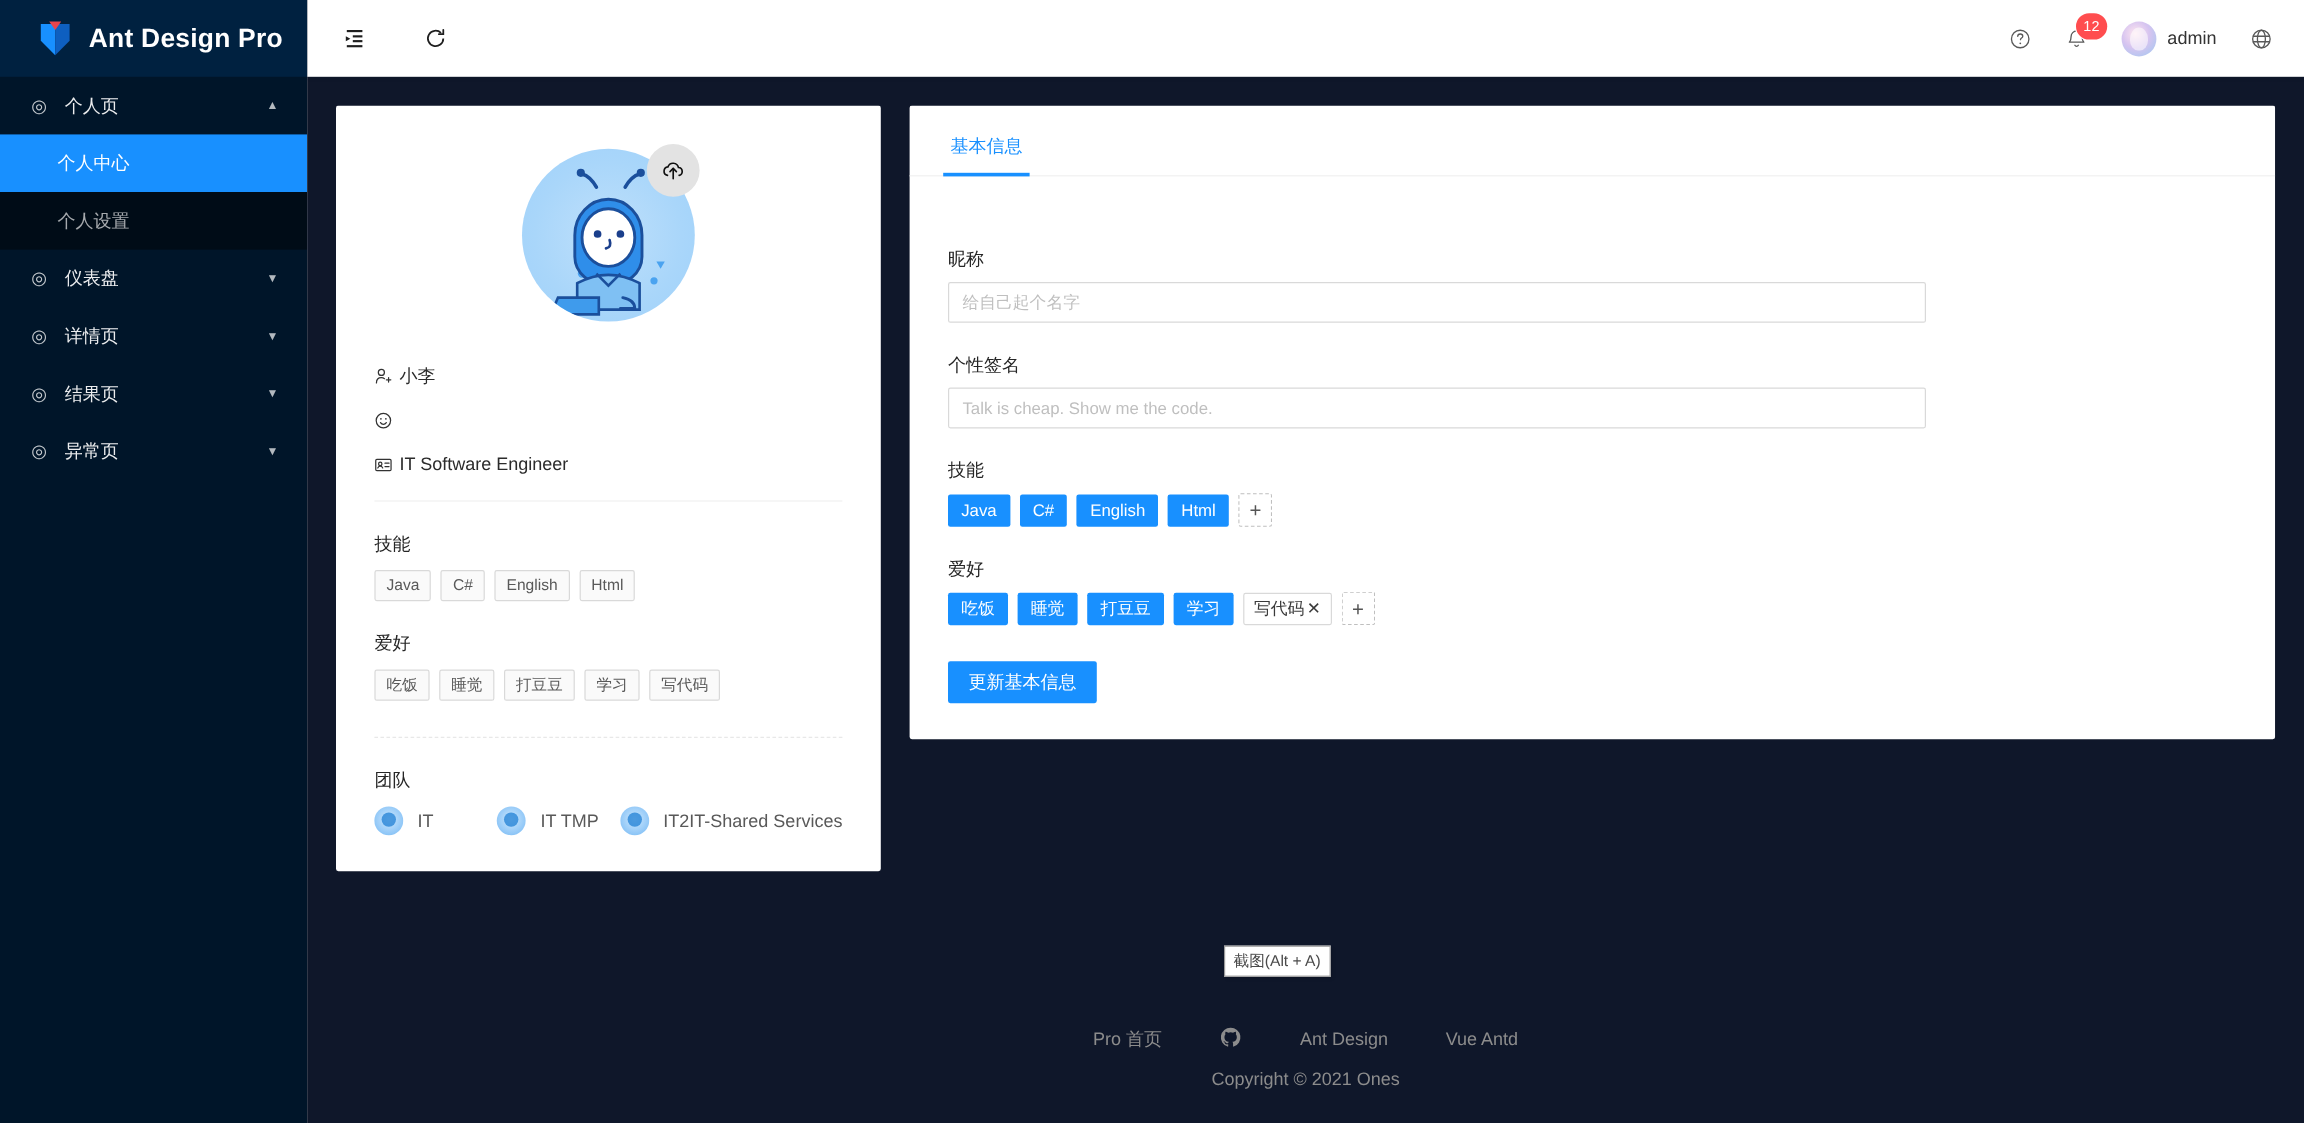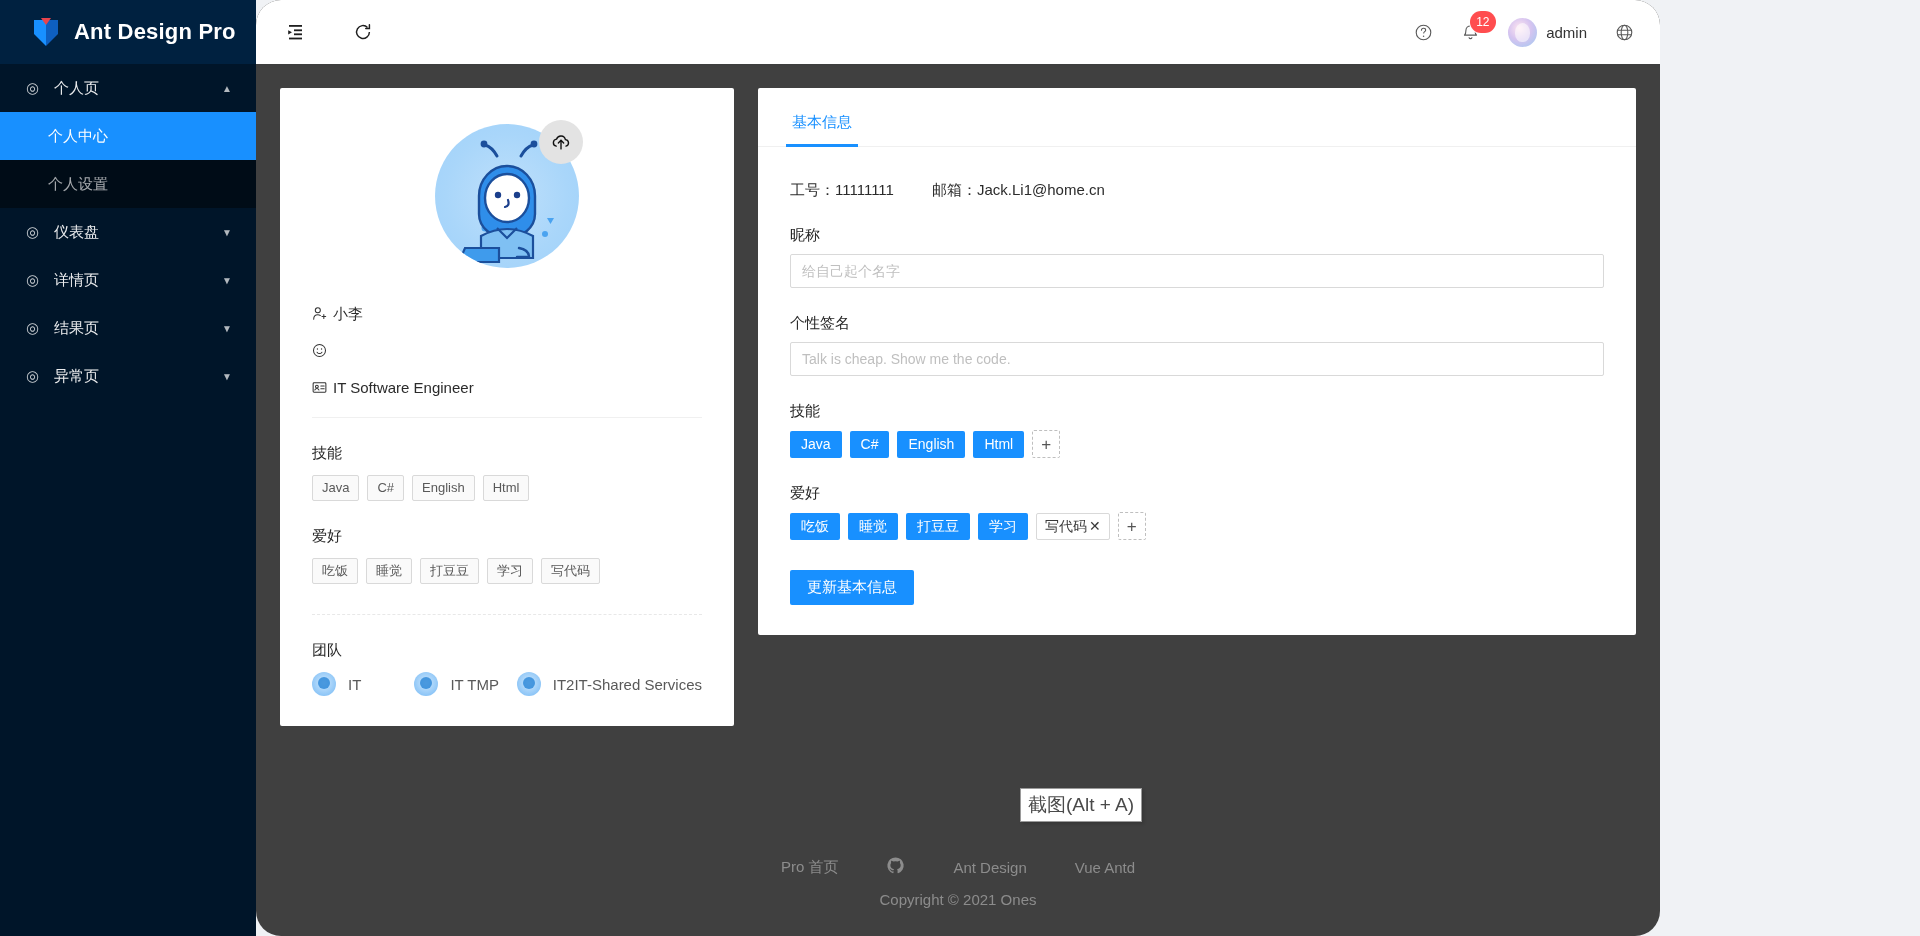--- a/index.html
+++ b/index.html
@@ -2,21 +2,21 @@
 <html><head>
 <meta charset="utf-8">
 <style>
   * { box-sizing: border-box; margin: 0; padding: 0; }
   html, body {
     width: 1920px; height: 936px;
     font-family: "Liberation Sans", "DejaVu Sans", sans-serif;
     background: #f0f2f5;
     overflow: hidden;
   }
-  .app { display: flex; width: 1660px; height: 936px; }
+  .app { display: flex; width: 1920px; height: 936px; }
 
   
   .sidebar {
     width: 256px; flex: 0 0 256px;
     background: #001529;
     height: 936px;
     display: flex; flex-direction: column;
     overflow: hidden;
   }
   .logo-row {
@@ -41,21 +41,21 @@
   .arrow { font-size: 10px; color: rgba(255,255,255,.7); transition: none; }
   .submenu { background: #000c17; }
   .submenu-item {
     height: 48px; display: flex; align-items: center;
     padding-left: 48px; color: rgba(255,255,255,.65);
     font-size: 15px; cursor: pointer;
   }
   .submenu-item.active { background: #1890ff; color: #fff; }
 
   
-  .main { flex: 1; display: flex; flex-direction: column; height: 936px; overflow: hidden; background: #404040; border-radius: 25px;}
+  .main { flex: 1; display: flex; flex-direction: column; height: 936px; overflow: hidden; background: #0f172a;}
   .topbar {
     height: 64px; flex: 0 0 64px; background: #fff;
     display: flex; align-items: center;
     padding: 0 26px 0 26px;
     box-shadow: 0 1px 4px rgba(0,21,41,.08);
     position: relative; z-index: 5;
   }
   .topbar-left { display: flex; align-items: center; gap: 42px; }
   .icon-btn {
     width: 26px; height: 26px; display: flex; align-items: center; justify-content: center;
@@ -193,21 +193,21 @@
     margin-top: 30px; background: #1890ff; color: #fff;
     border: none; border-radius: 2px; padding: 8px 17px;
     font-size: 15px; cursor: pointer;
     font-family: "Liberation Sans", "DejaVu Sans", sans-serif;
   }
 
   
   .tooltip {
     position: absolute; left: 740px; top: 700px;
     background: #fff; border: 1px solid #9a9a9a;
-    font-size: 19px; color: #4a4a4a; padding: 3px 7px;
+    font-size: 13px; color: #4a4a4a; padding: 3px 7px;
     box-shadow: 2px 2px 3px rgba(0,0,0,.15);
     white-space: nowrap; z-index: 50;
   }
 
   
   .footer {
     margin-top: auto; padding: 40px 0 28px 0; text-align: center;
   }
   .footer-links {
     display: flex; justify-content: center; align-items: center; gap: 48px;
@@ -434,28 +434,20 @@
               </div>
             </div>
           </section>
 
           <section class="card right-card">
             <div class="tabs-bar">
               <div class="tab active">基本信息</div>
             </div>
 
             <div class="form-area">
-              <div class="meta-row">
-                <div>
-                  <span class="meta-label">工号：</span><span>11111111</span>
-                </div>
-                <div>
-                  <span class="meta-label">邮箱：</span><span>Jack.Li1@home.cn</span>
-                </div>
-              </div>
 
               <div class="field-label">昵称</div>
               <input class="text-input" type="text" placeholder="给自己起个名字" style="">
 
               <div class="field-label">个性签名</div>
               <input class="text-input" type="text" placeholder="Talk is cheap. Show me the code." style="">
 
               <div class="field-label">技能</div>
               <div class="tag-row-blue">
                 <span class="tag-blue">Java</span>

